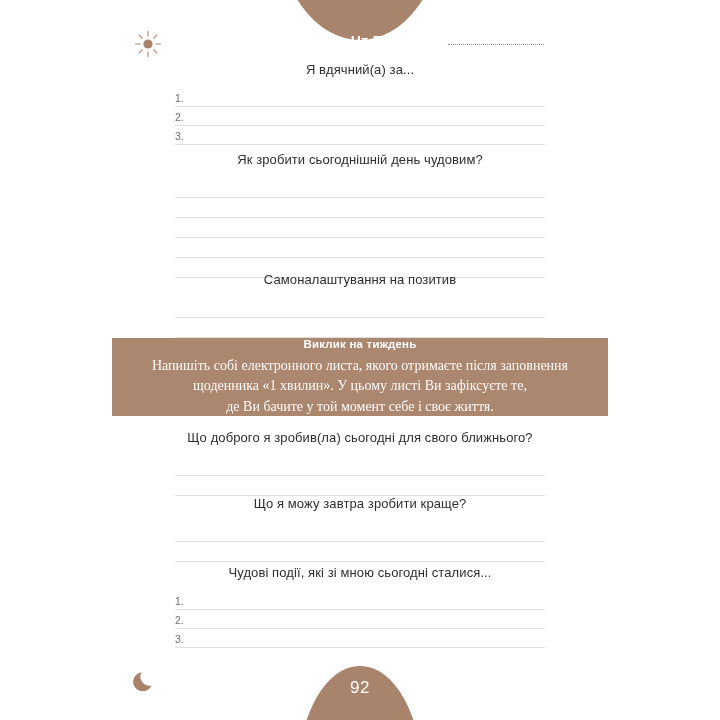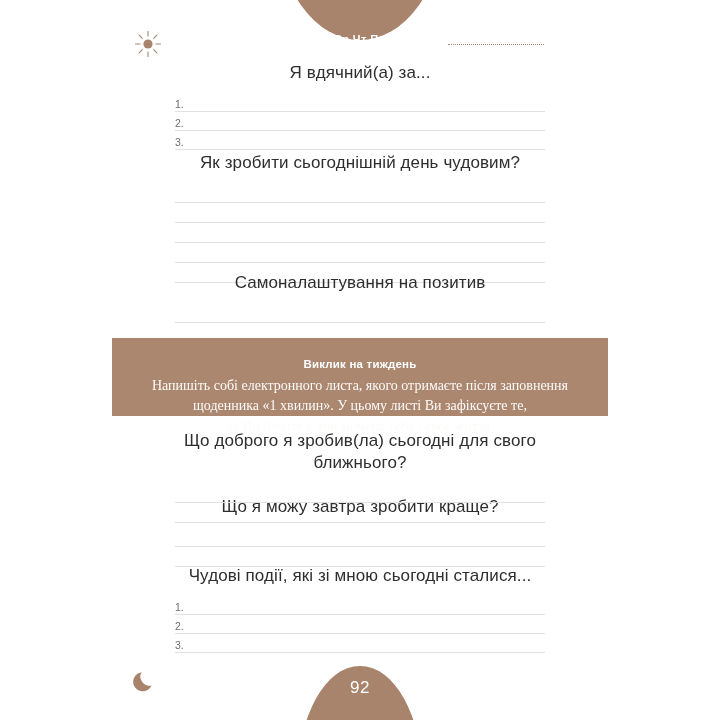--- a/index.html
+++ b/index.html
@@ -39,21 +39,21 @@
     background: #a9846c;
     border-radius: 0 0 82px 82px / 0 0 114px 114px;
   }
 
   .weekdays {
     position: absolute;
     left: 0;
     top: 0;
     width: 720px;
     text-align: center;
-    font-size: 11px;
+    font-size: 14px;
     font-weight: bold;
     letter-spacing: 0.4px;
     color: #ffffff;
     line-height: 1;
   }
 
   .sun-icon {
     position: absolute;
     left: 133px;
     top: 29px;
@@ -75,21 +75,21 @@
 
   
   .section {
     position: absolute;
     left: 175px;
     width: 370px;
   }
 
   .section-title {
     text-align: center;
-    font-size: 17px;
+    font-size: 13px;
     font-weight: normal;
     color: #2e2e2e;
     letter-spacing: 0.1px;
     margin: 0 0 9px 0;
     line-height: 1.3;
   }
 
   .lines {
     position: relative;
   }
@@ -120,21 +120,21 @@
   
   .callout {
     position: absolute;
     left: 112px;
     top: 338px;
     width: 496px;
     height: 78px;
     background: #ab8770;
     color: #ffffff;
     box-sizing: border-box;
-    padding-top: 20px;
+    padding-top: 0;
   }
 
   .callout-title {
     text-align: center;
     font-size: 11.5px;
     font-weight: bold;
     letter-spacing: 0.2px;
     margin-bottom: 6px;
   }
 

